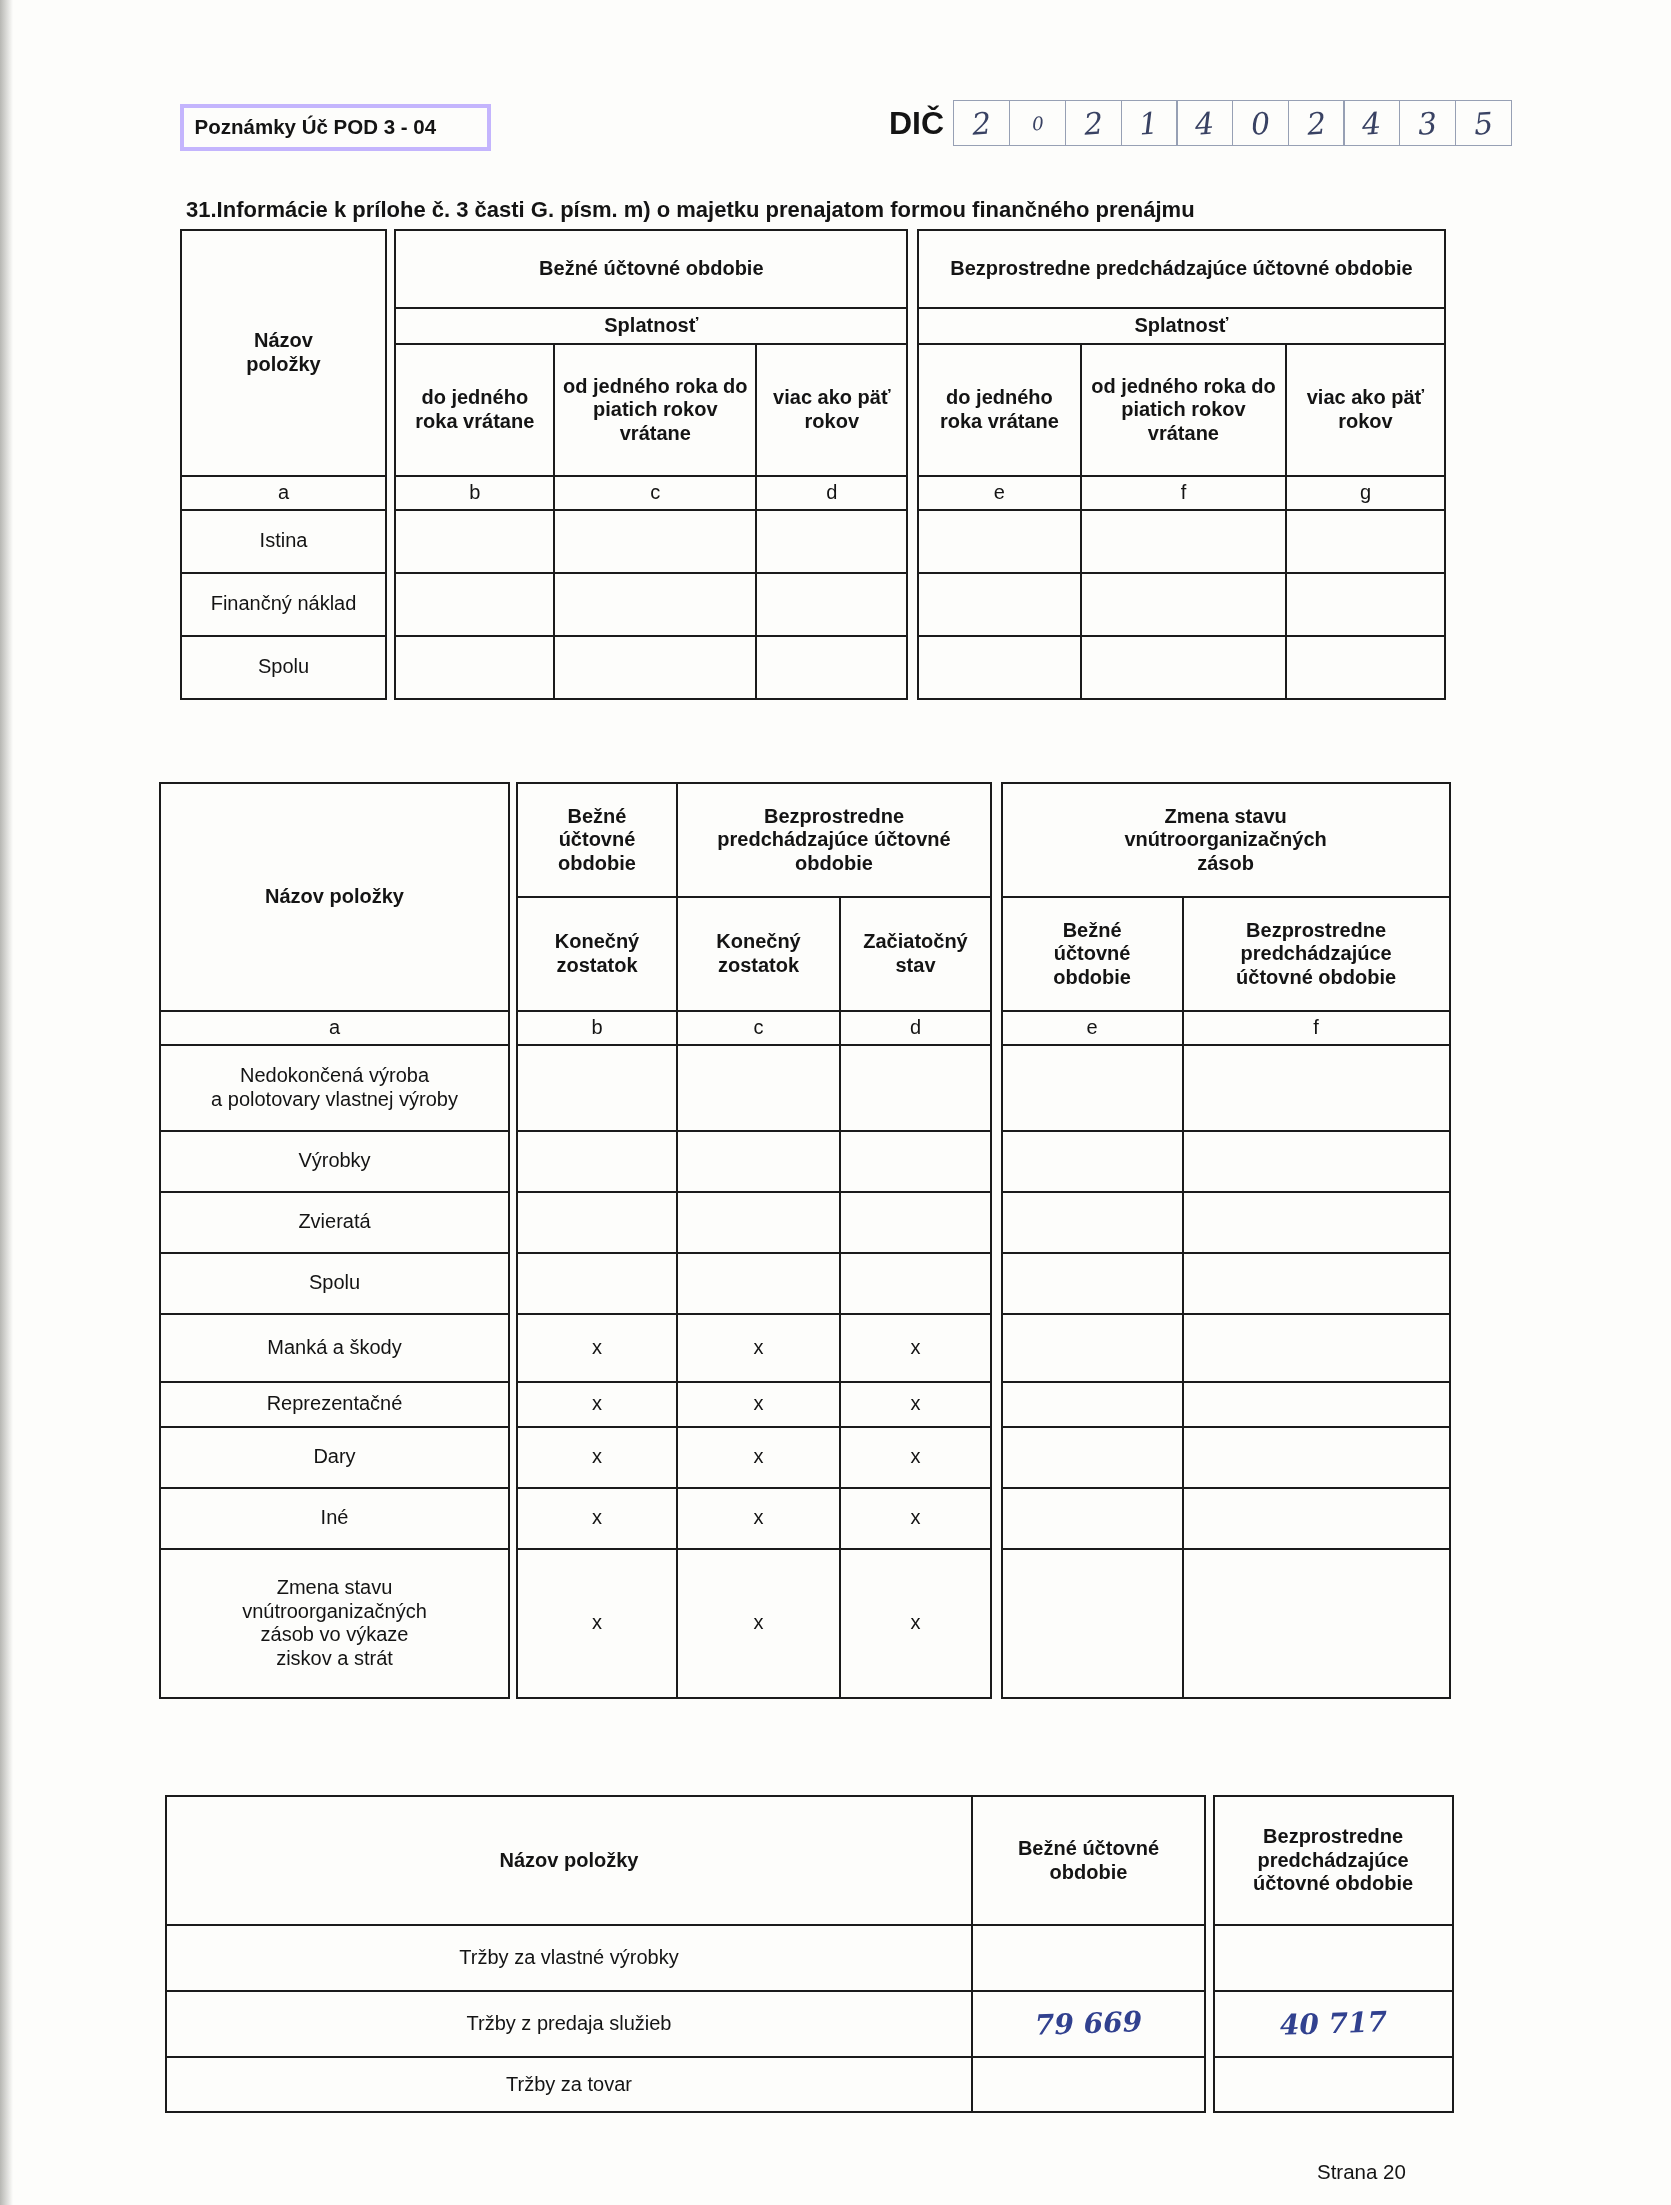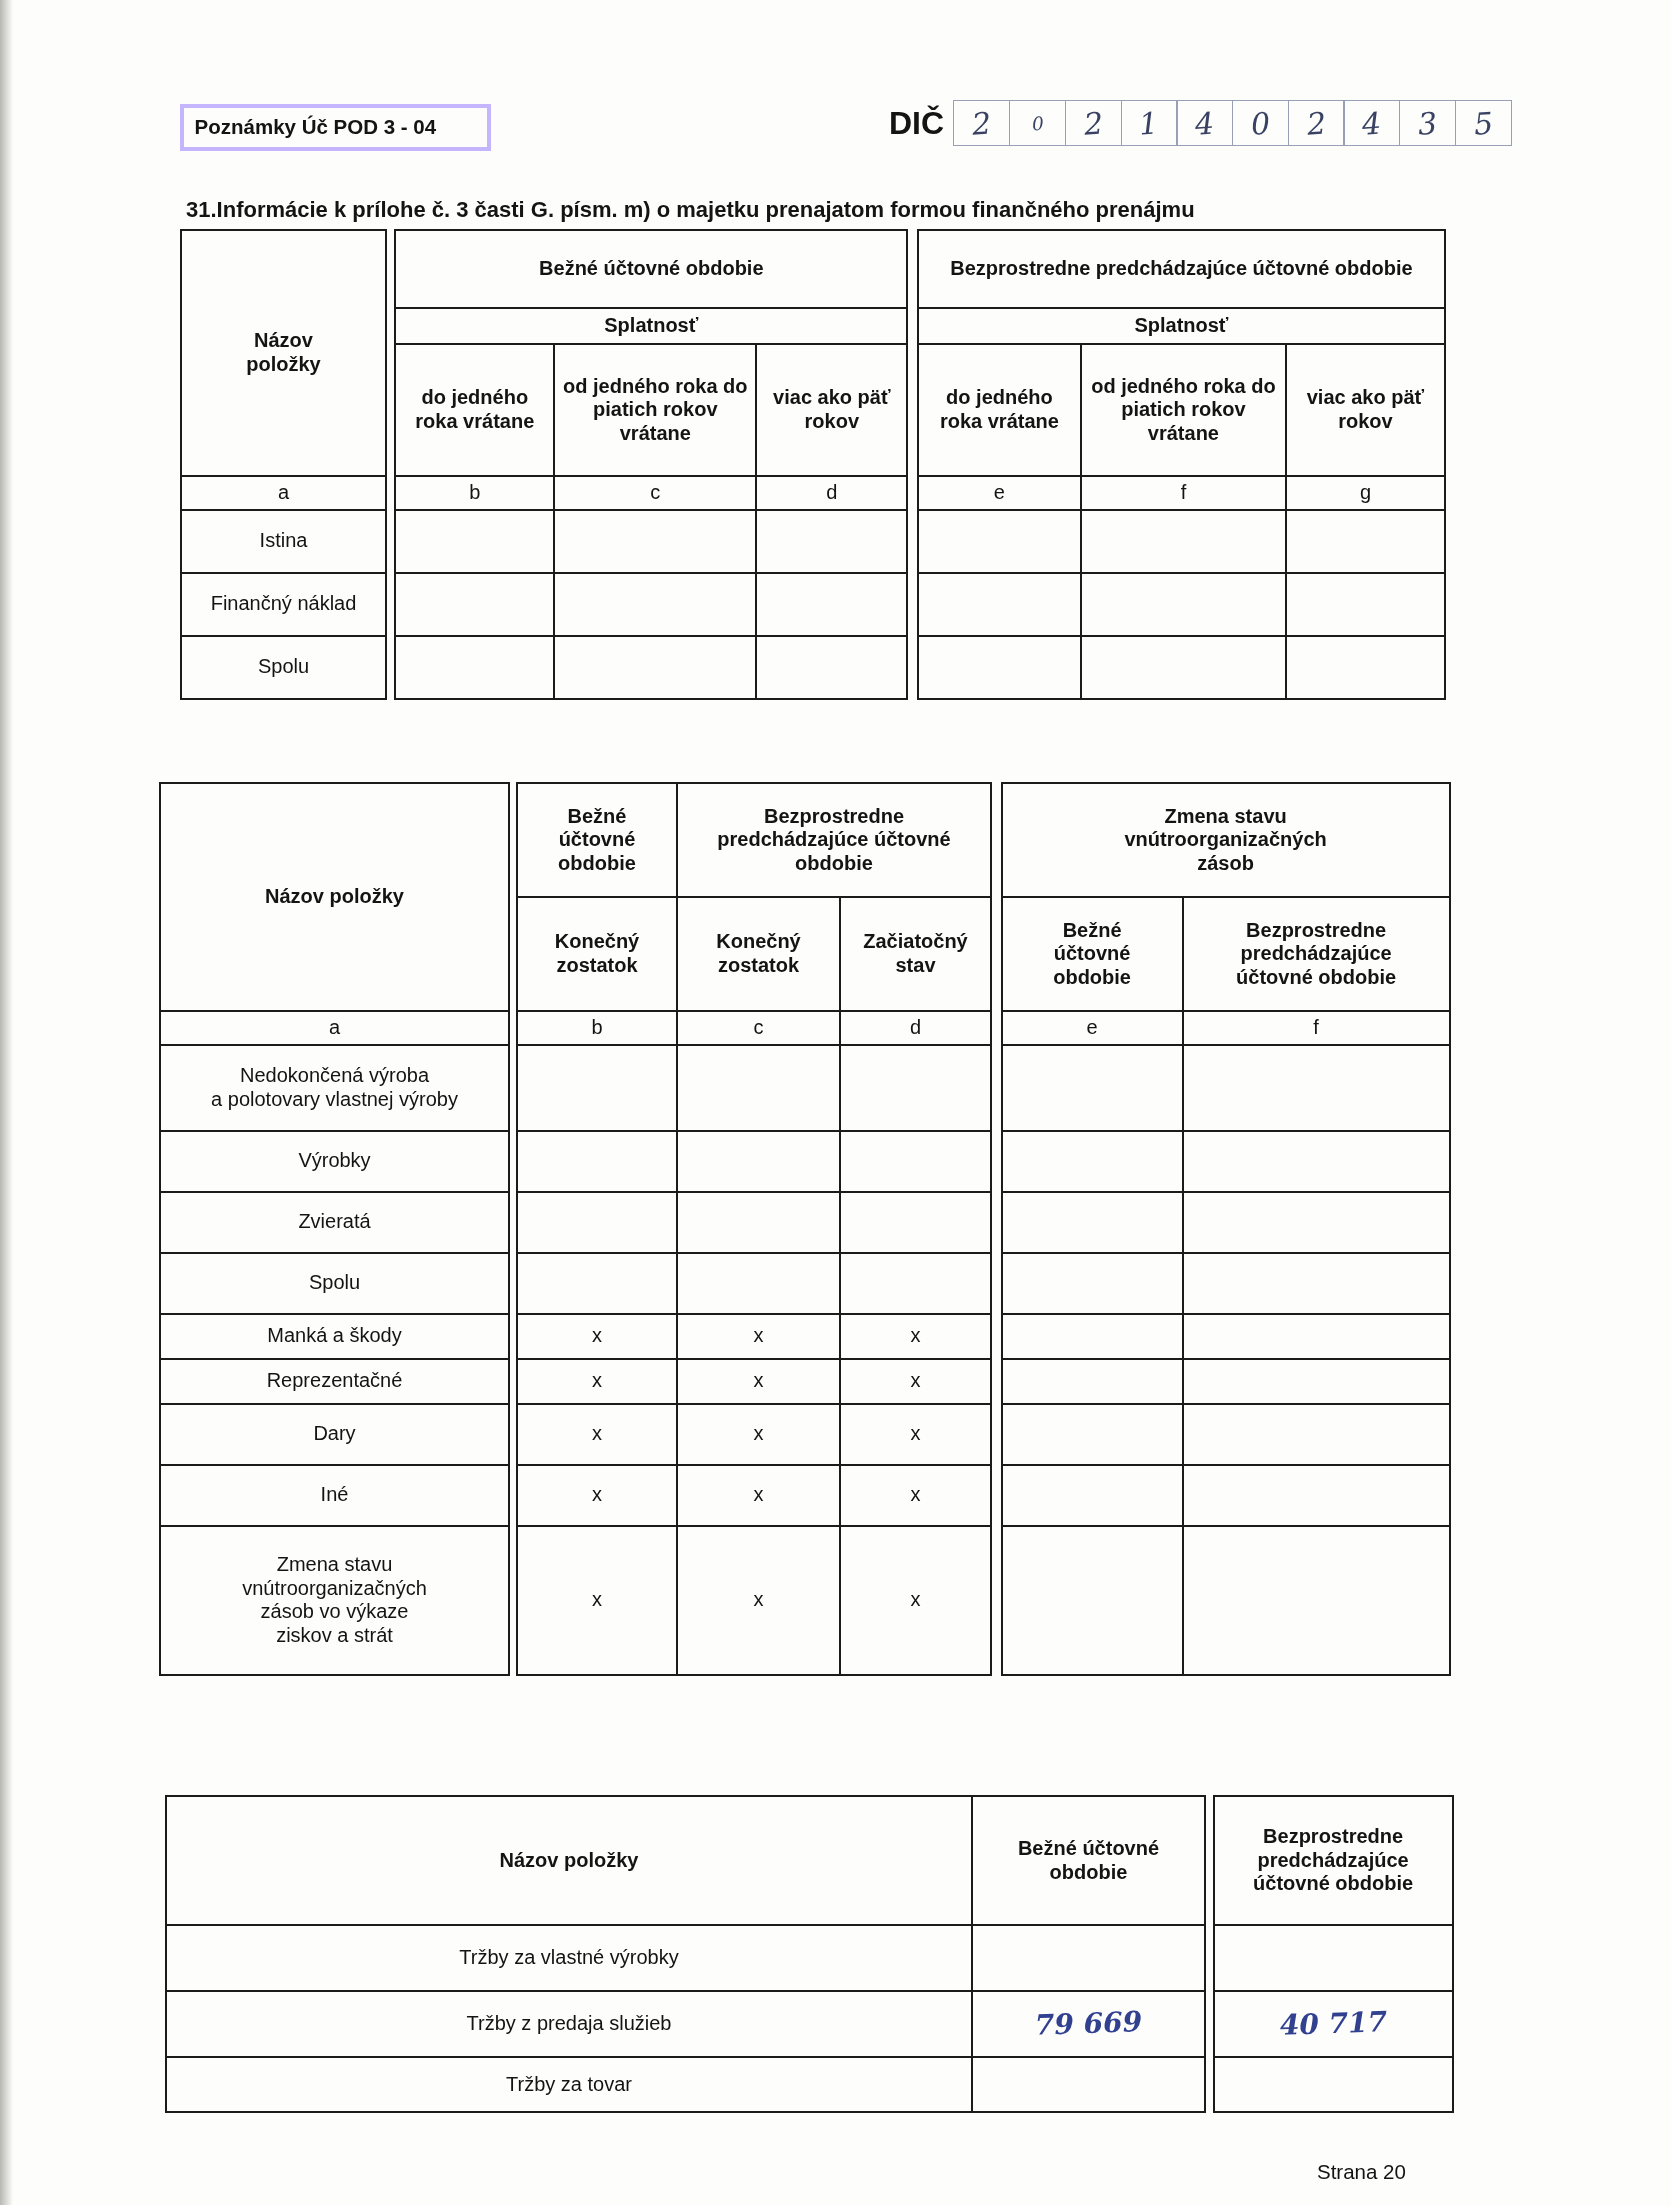--- a/index.html
+++ b/index.html
@@ -301,21 +301,21 @@
       <td class="val"></td>
     </tr>
     <tr style="height:61px">
       <td class="rl bold">Spolu</td>
       <td class="val"></td>
       <td class="val"></td>
       <td class="val"></td>
       <td class="val"></td>
       <td class="val"></td>
     </tr>
-    <tr style="height:45px">
+    <tr style="height:68px">
       <td class="rl">Manká a škody</td>
       <td class="val">x</td>
       <td class="val">x</td>
       <td class="val">x</td>
       <td class="val"></td>
       <td class="val"></td>
     </tr>
     <tr style="height:45px">
       <td class="rl">Reprezentačné</td>
       <td class="val">x</td>

